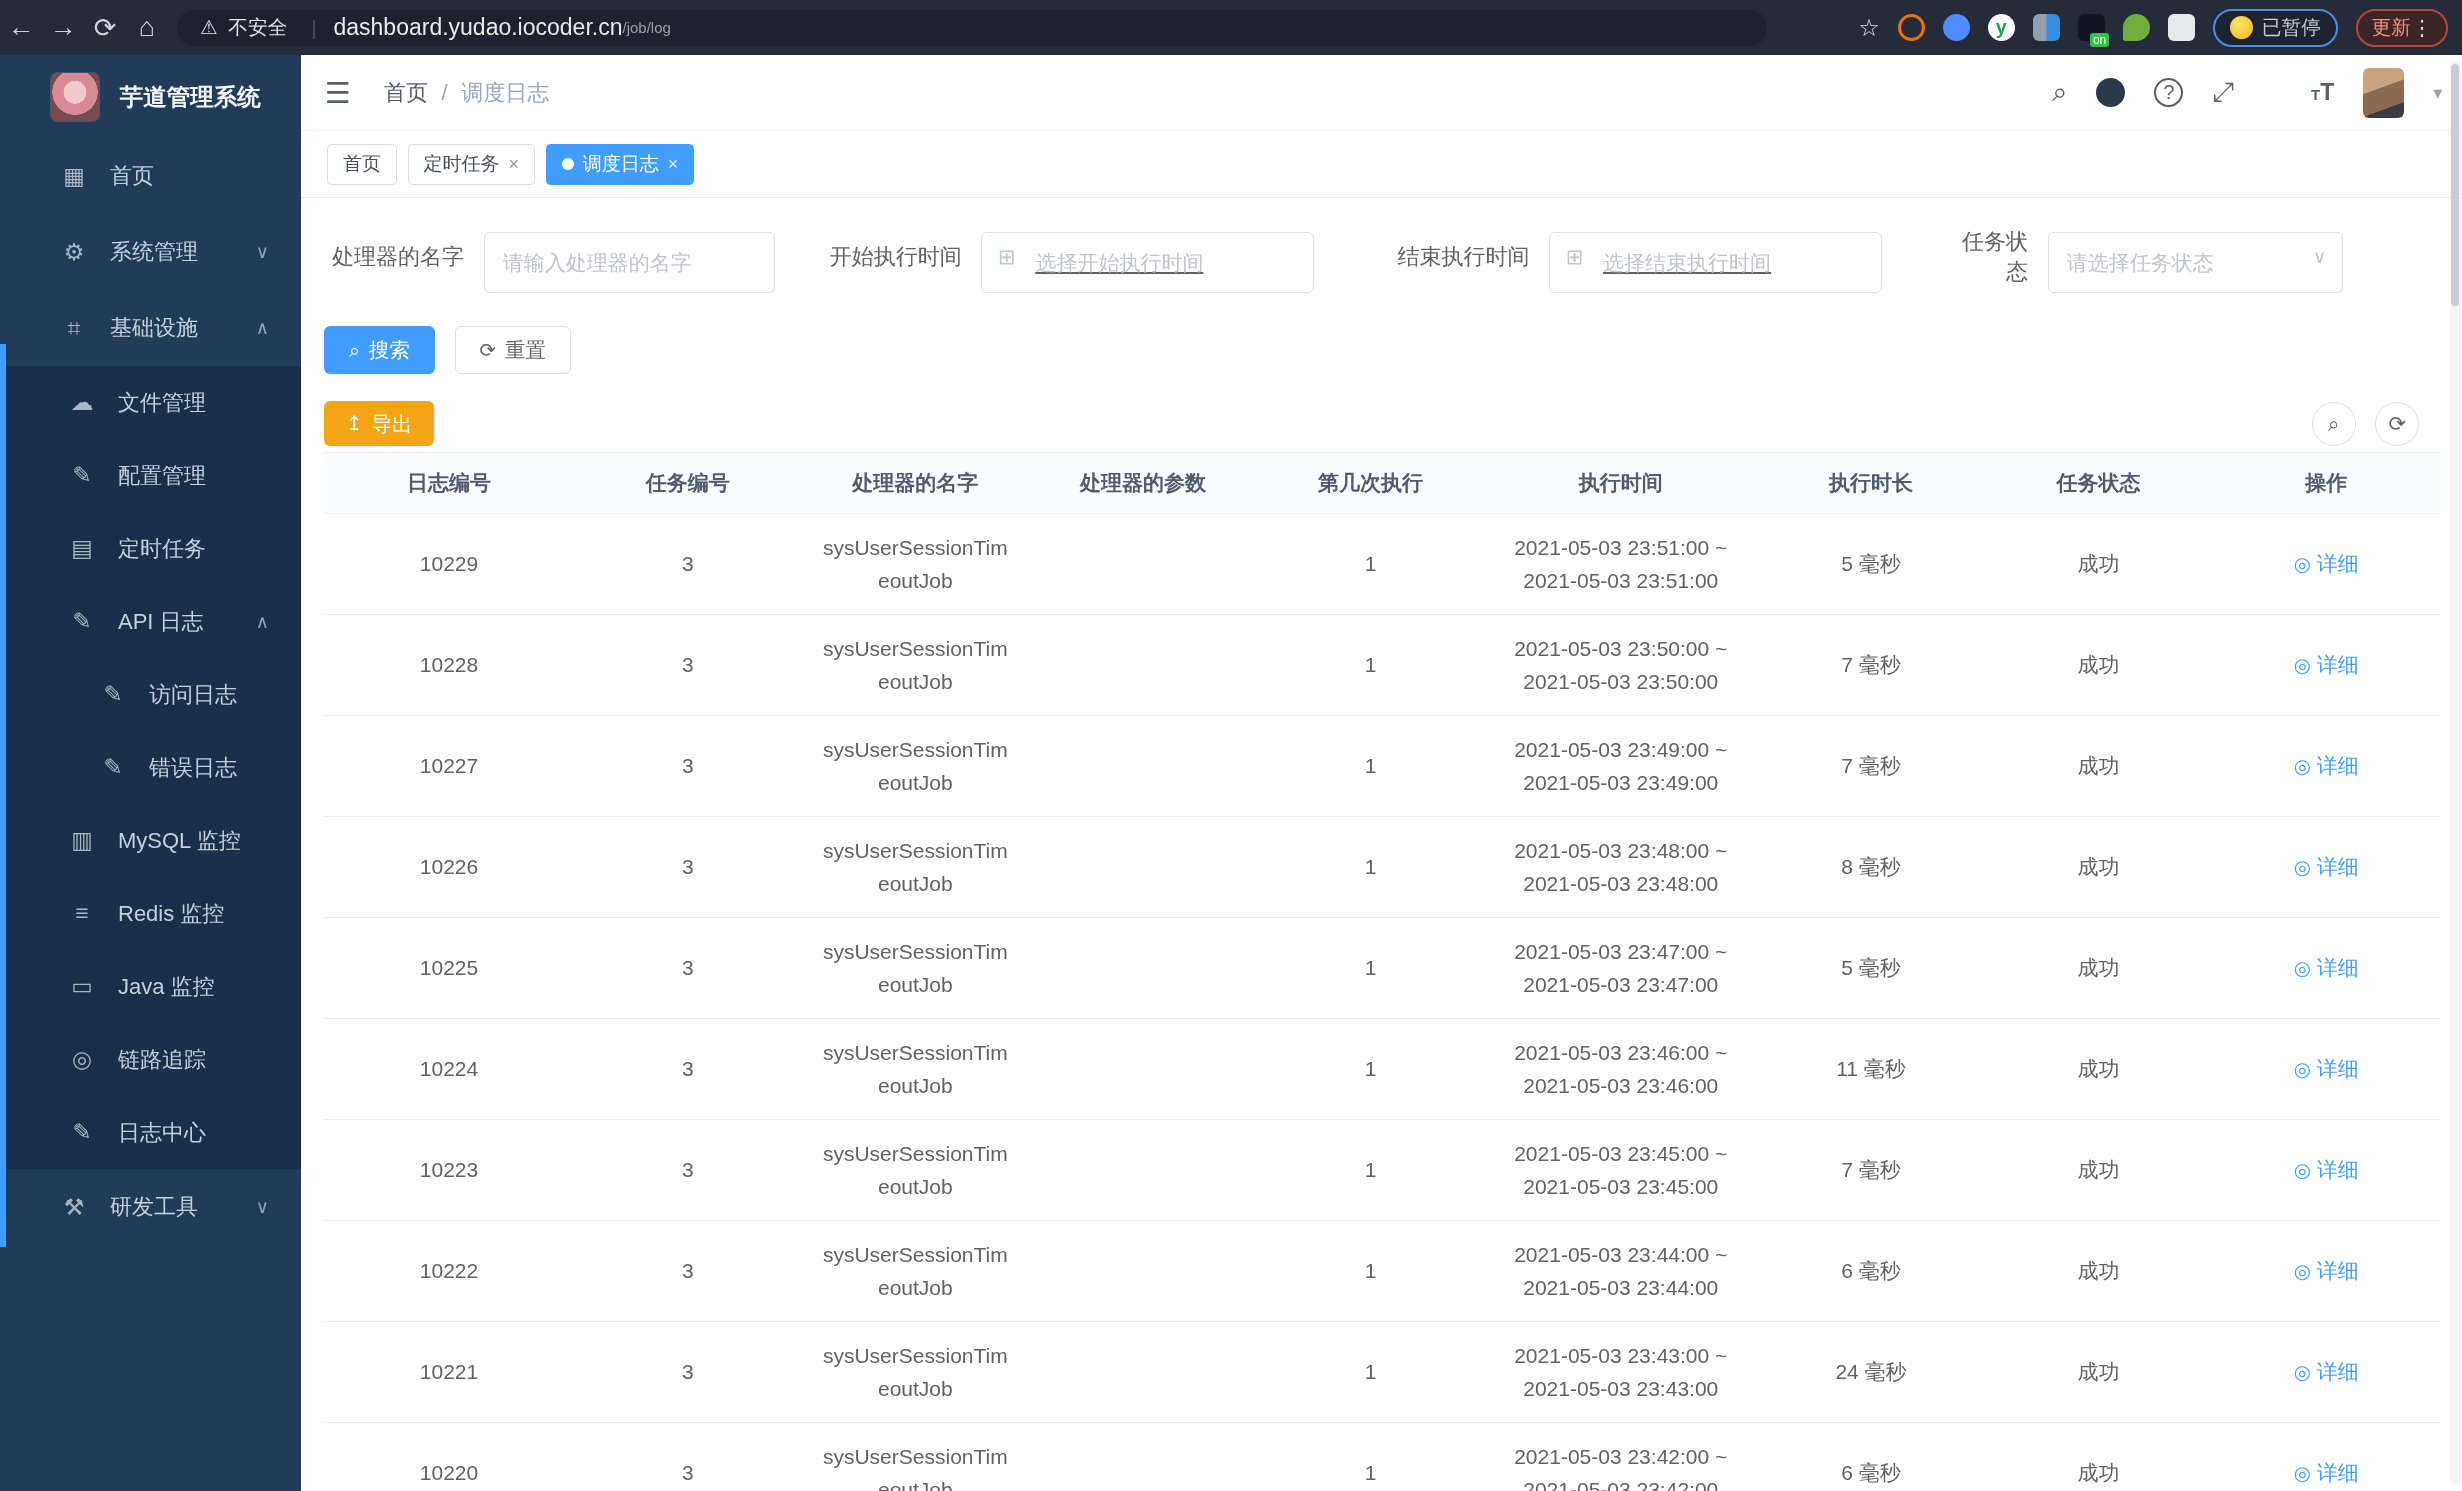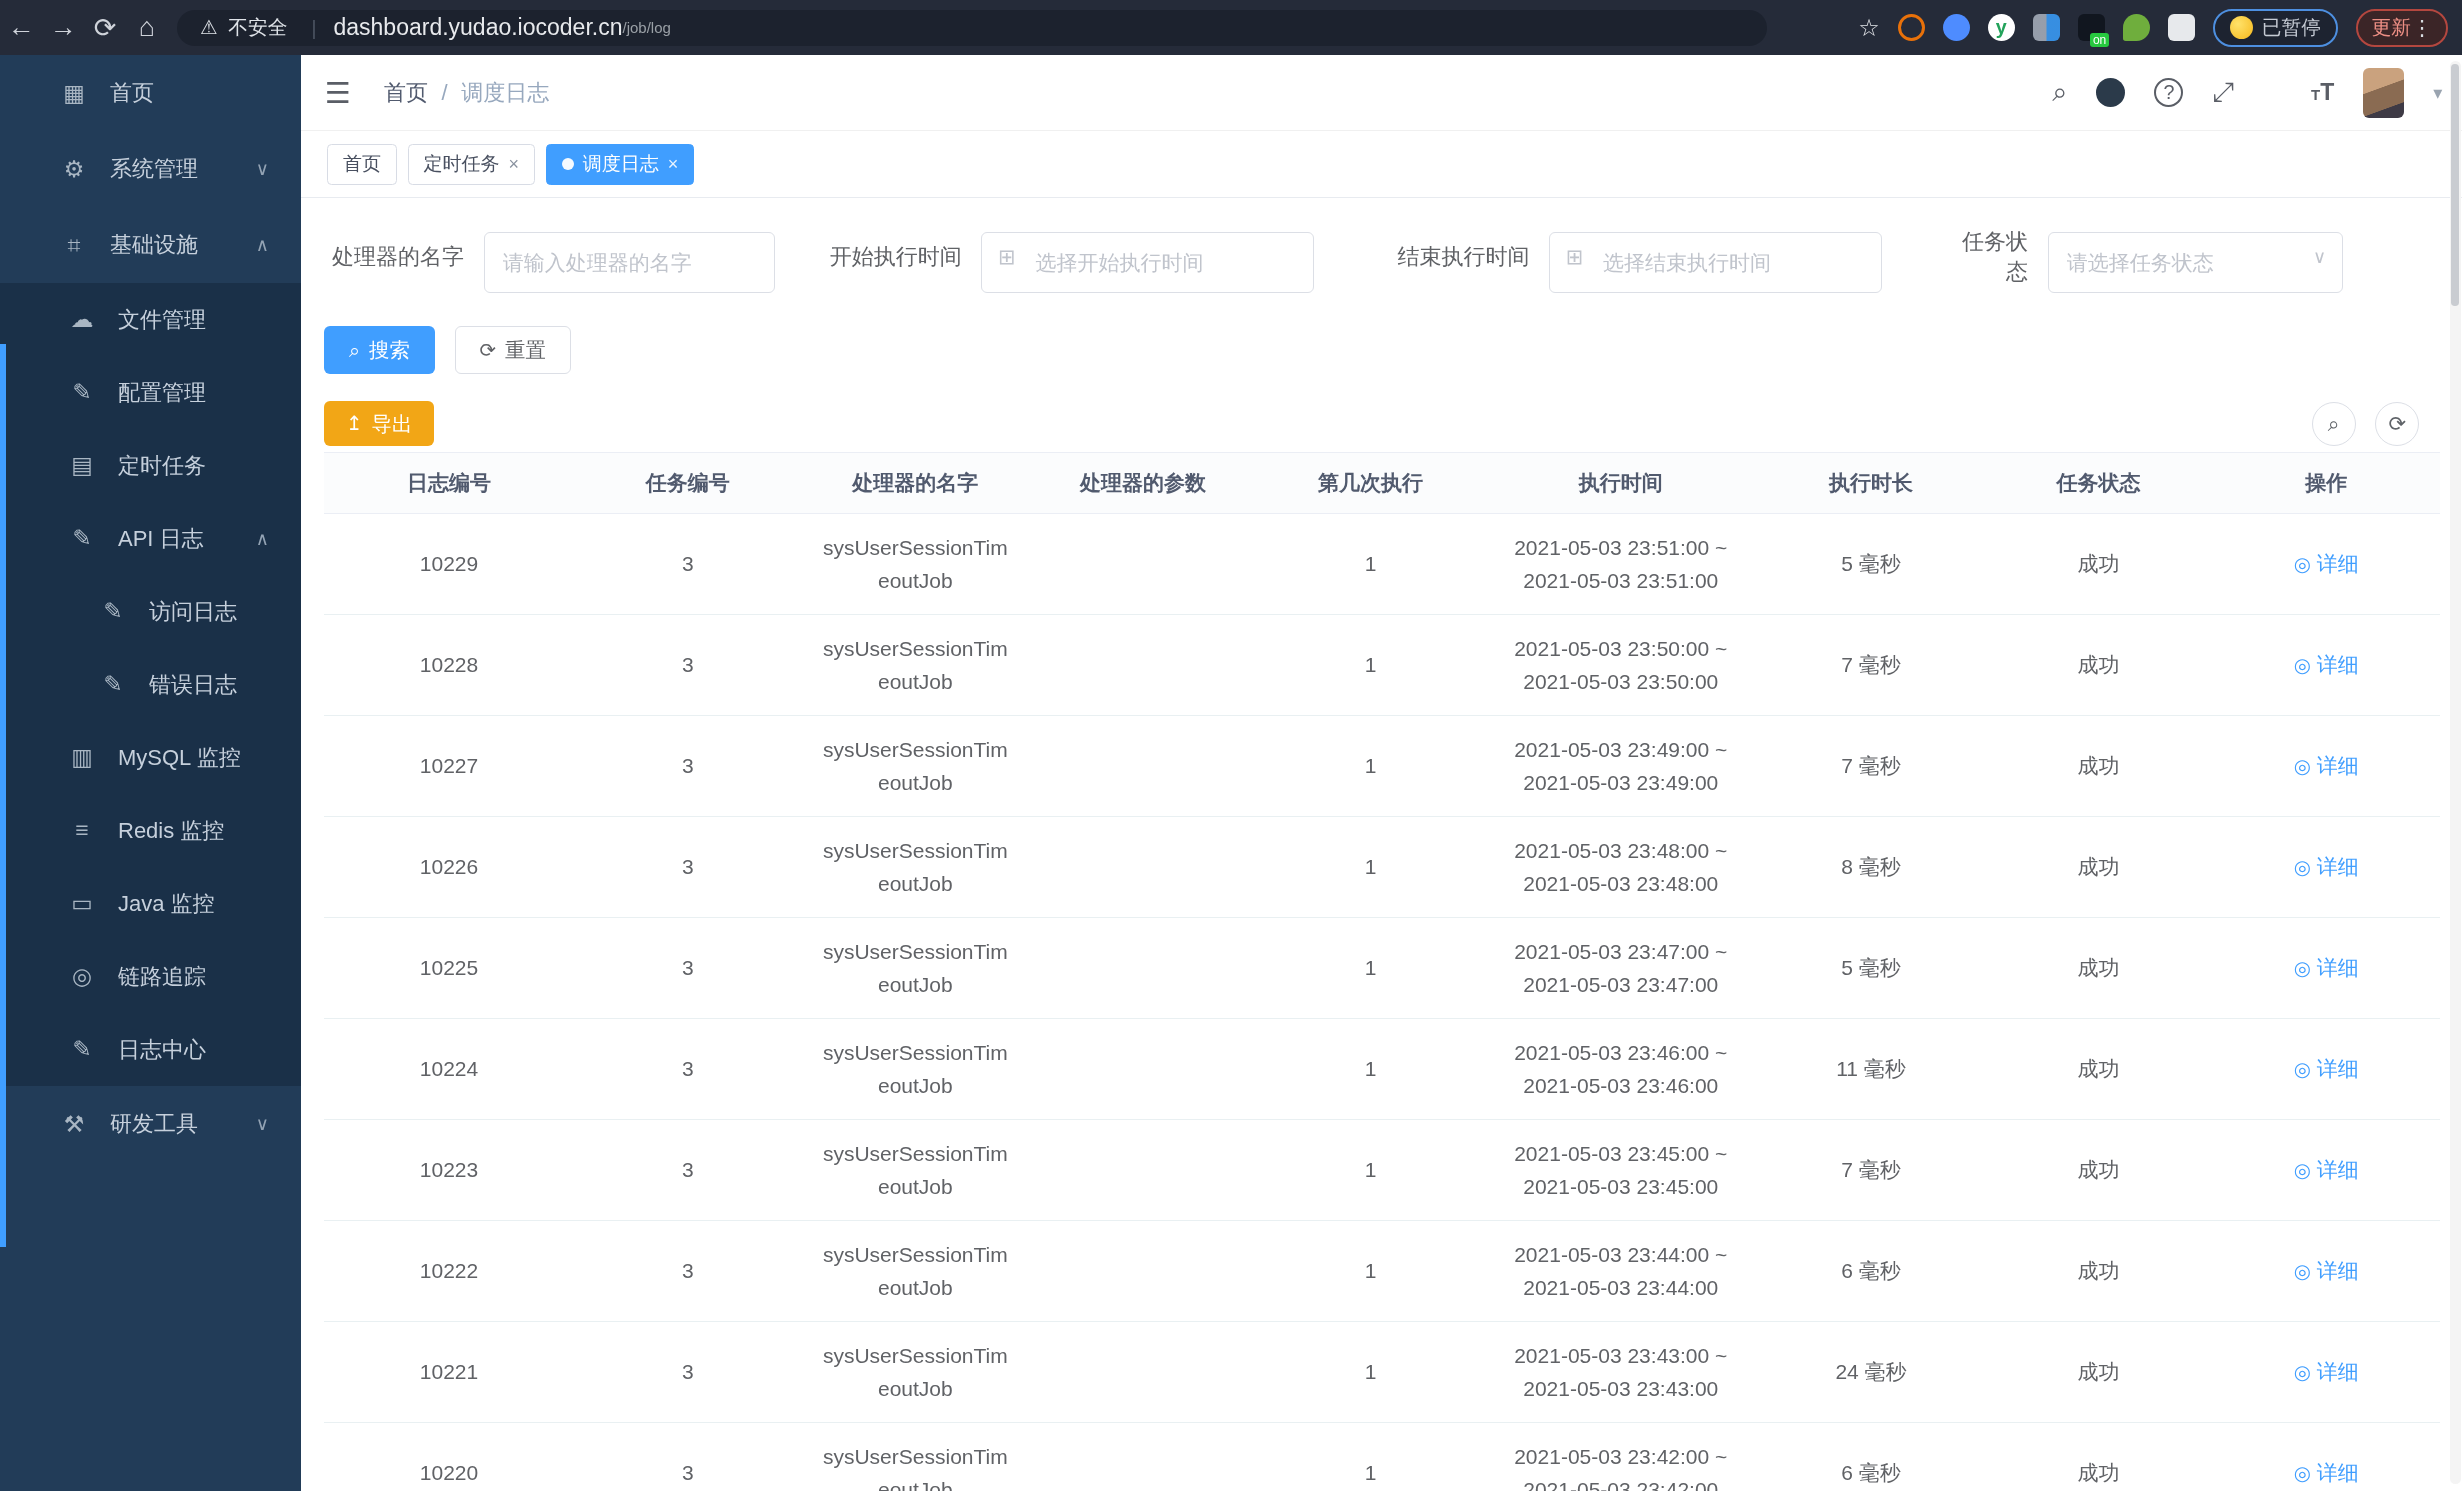--- a/index.html
+++ b/index.html
@@ -79,21 +79,21 @@
   .main { flex:1; padding:0 23px; overflow:hidden; }
 
   .filters { margin-top:29px; display:flex; align-items:center; }
   .f-label { font-size:22px; color:#606266; text-align:right; margin-right:19.7px; flex:0 0 auto; }
   .ctrl { position:relative; height:50px; flex:0 0 auto; }
   .ctrl input { width:100%; height:61px; border:1.5px solid #dcdfe6; border-radius:6px; font-size:21px; color:#606266; padding:0 18px; outline:none; font-family:inherit; background:#fff; }
   .ctrl input::placeholder { color:#c0c4cc; }
   .ctrl.w385 { width:291px; }
   .ctrl.w440 { width:333px; }
   .ctrl.w390 { width:295px; }
-  .ctrl.icon input { padding-left:53px; }
+  .ctrl.icon input { padding-left:53px;text-decoration:underline; }
   .ctrl .lead { position:absolute; left:16.7px; top:50%; transform:translateY(-50%); color:#c0c4cc; font-size:21px; }
   .ctrl .tail { position:absolute; right:16.7px; top:50%; transform:translateY(-50%); color:#c0c4cc; font-size:18px; }
 
   .btnrow { margin-top:39px; display:flex; align-items:center; gap:19.7px; }
   .btn { height:48px; display:inline-flex; align-items:center; justify-content:center; gap:9px; border-radius:6px; font-size:20.4px; padding:0 24px; border:1.5px solid transparent; }
   .btn .bic { font-size:19.7px; }
   .btn.primary { background:#409eff; color:#fff; }
   .btn.plain { background:#fff; border-color:#dcdfe6; color:#606266; }
   .btn.warn { background:#f2a616; color:#fff; height:45px; padding:0 21px; }
 
@@ -145,20 +145,24 @@
       </span>
       <span class="updatepill">
         <span class="txt">更新</span>
         <span class="dots">⋮</span>
       </span>
     </div>
   </div>
 
 
   <div class="sidebar">
+    <div class="logo-row">
+      <span class="logo-img"></span>
+      <span class="logo-title">芋道管理系统</span>
+    </div>
     <div class="si">
       <span class="ic">▦</span>
       <span>首页</span>
     </div>
     <div class="si">
       <span class="ic">⚙</span>
       <span>系统管理</span>
       <span class="arrow">∨</span>
     </div>
     <div class="si">

